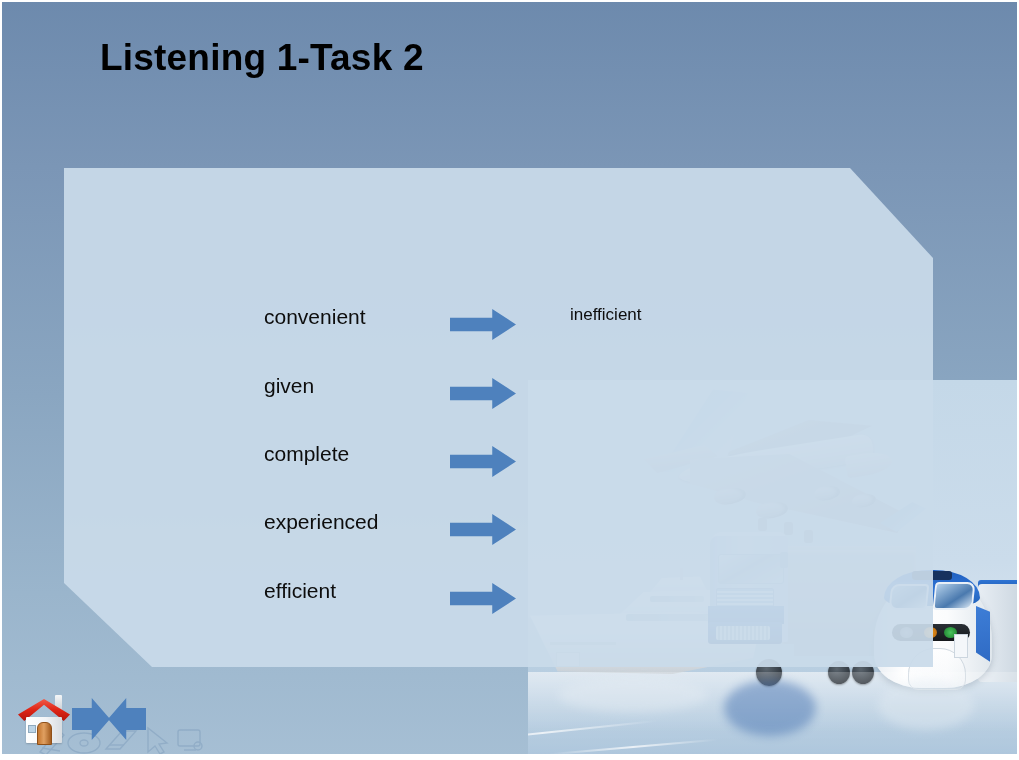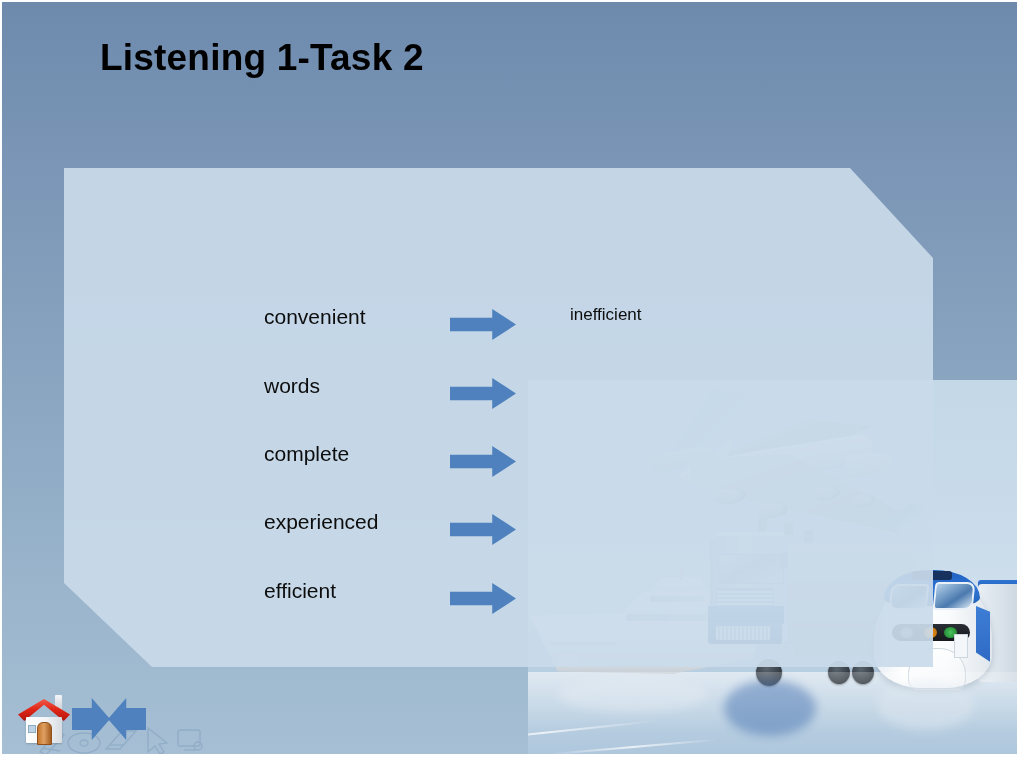--- a/index.html
+++ b/index.html
@@ -481,21 +481,21 @@
 
   <div id="rows">
 
     <div class="row" style="top:305px">
       <span class="word">convenient</span>
       <span class="arrow"></span>
       <span class="answer">inefficient</span>
     </div>
 
     <div class="row" style="top:374px">
-      <span class="word">words</span>
+      <span class="word">given</span>
       <span class="arrow"></span>
       <span class="answer"></span>
     </div>
 
     <div class="row" style="top:442px">
       <span class="word">complete</span>
       <span class="arrow"></span>
       <span class="answer"></span>
     </div>
 

